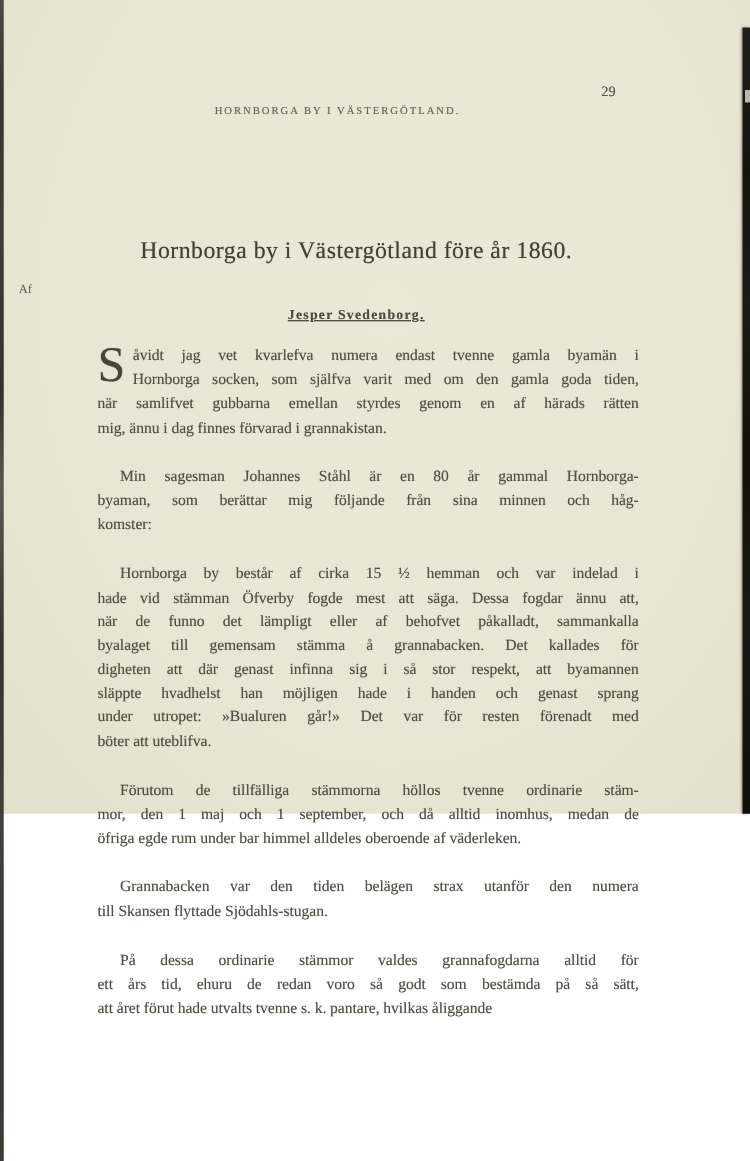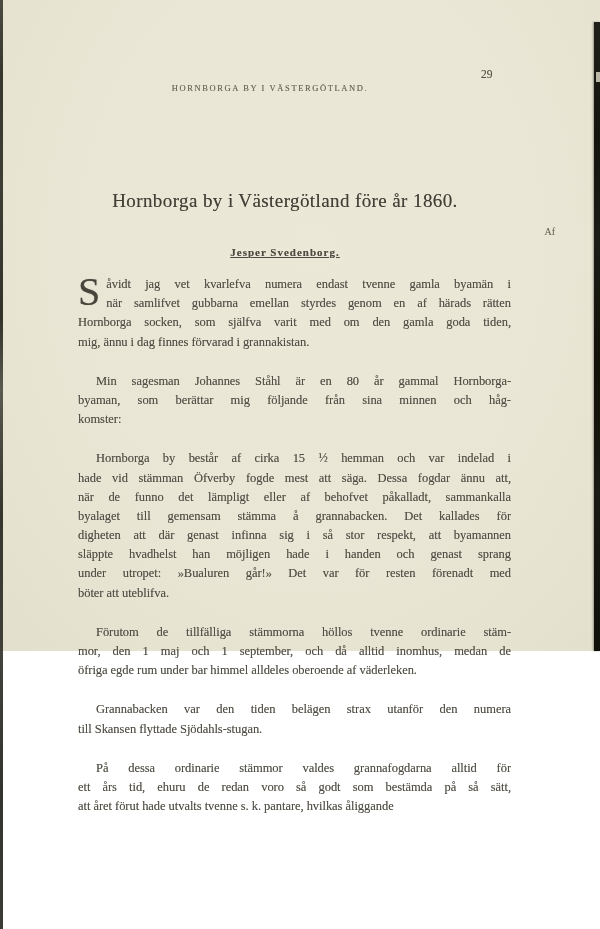--- a/index.html
+++ b/index.html
@@ -45,21 +45,21 @@
   }
   
   .title {
     position: absolute; top: 190px; left: 15px; width: 540px;
     text-align: center;
     font-size: 19px; letter-spacing: 0.4px;
     color: #413f36; text-shadow: 0 0 0.6px rgba(70,68,58,0.55); font-family: Liberation Serif, serif;
   }
   .byline-label {
     position: absolute; top: 226px; left: 15px; width: 540px;
-    text-align: right;
+    text-align: left;
     font-size: 10px; color: #5d5a4e;
   }
   .author {
     position: absolute; top: 246px; left: 15px; width: 540px;
     text-align: center;
     font-size: 11px; font-weight: bold; letter-spacing: 1px;
     color: #4d4b41; text-shadow: 0 0 0.5px rgba(80,78,68,0.5); text-decoration: underline;
   }
   
   .body-text {
@@ -95,22 +95,22 @@
   <div class="page-number">29</div>
 
   <div class="title">Hornborga by i Västergötland före år 1860.</div>
   <div class="byline-label">Af</div>
   <div class="author">Jesper Svedenborg.</div>
 
   <div class="body-text">
       <div class="para">
         <span class="dropcap">S</span>
         <div class="line">åvidt jag vet kvarlefva numera endast tvenne gamla byamän i</div>
+        <div class="line">Hornborga socken, som själfva varit med om den gamla goda tiden,</div>
         <div class="line">när samlifvet gubbarna emellan styrdes genom en af härads rätten</div>
-        <div class="line">Hornborga socken, som själfva varit med om den gamla goda tiden,</div>
         <div class="line last">mig, ännu i dag finnes förvarad i grannakistan.</div>
       </div>
       <div class="para">
         <div class="line first">Min sagesman Johannes Ståhl är en 80 år gammal Hornborga-</div>
         <div class="line">byaman, som berättar mig följande från sina minnen och håg-</div>
         <div class="line last">komster:</div>
       </div>
       <div class="para">
         <div class="line first">Hornborga by består af cirka 15 ½ hemman och var indelad i</div>
         <div class="line">hade vid stämman Öfverby fogde mest att säga. Dessa fogdar ännu att,</div>

